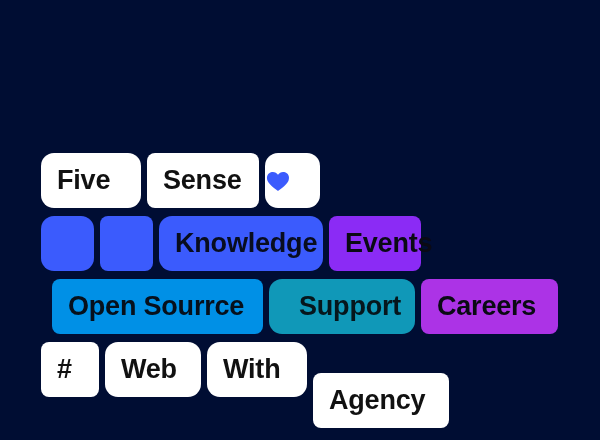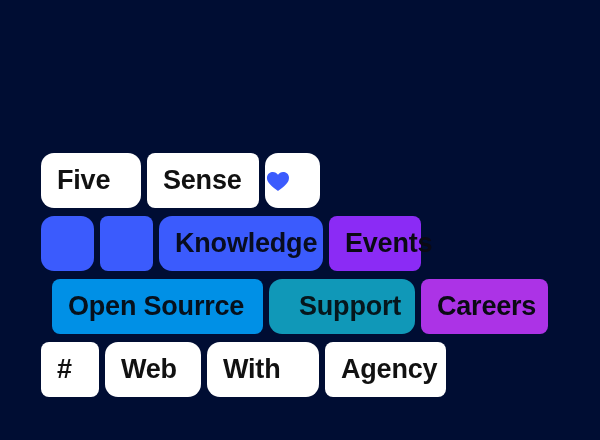--- a/index.html
+++ b/index.html
@@ -92,32 +92,32 @@
           <span>Events</span>
         </div>
       </div>
       <div class="tag-row">
         <div class="chip square bg-azure" style="width: 211px;">
           <span>Open Sourrce</span>
         </div>
         <div class="chip rounded bg-teal" style="width: 146px; padding-left: 30px;">
           <span>Support</span>
         </div>
-        <div class="chip square bg-magenta" style="width: 127px;">
+        <div class="chip square bg-magenta" style="width: 137px;">
           <span>Careers</span>
         </div>
       </div>
       <div class="tag-row">
         <div class="chip square bg-white" style="width: 58px;">
           <span>#</span>
         </div>
         <div class="chip rounded bg-white" style="width: 96px;">
           <span>Web</span>
         </div>
-        <div class="chip rounded bg-white" style="width: 112px;">
+        <div class="chip rounded bg-white" style="width: 100px;">
           <span>With</span>
         </div>
-        <div class="chip square bg-white" style="width: 121px;">
+        <div class="chip square bg-white" style="width: 136px; margin-top: 31px;">
           <span>Agency</span>
         </div>
       </div>
     </div>
 </div>
 
 </body></html>

